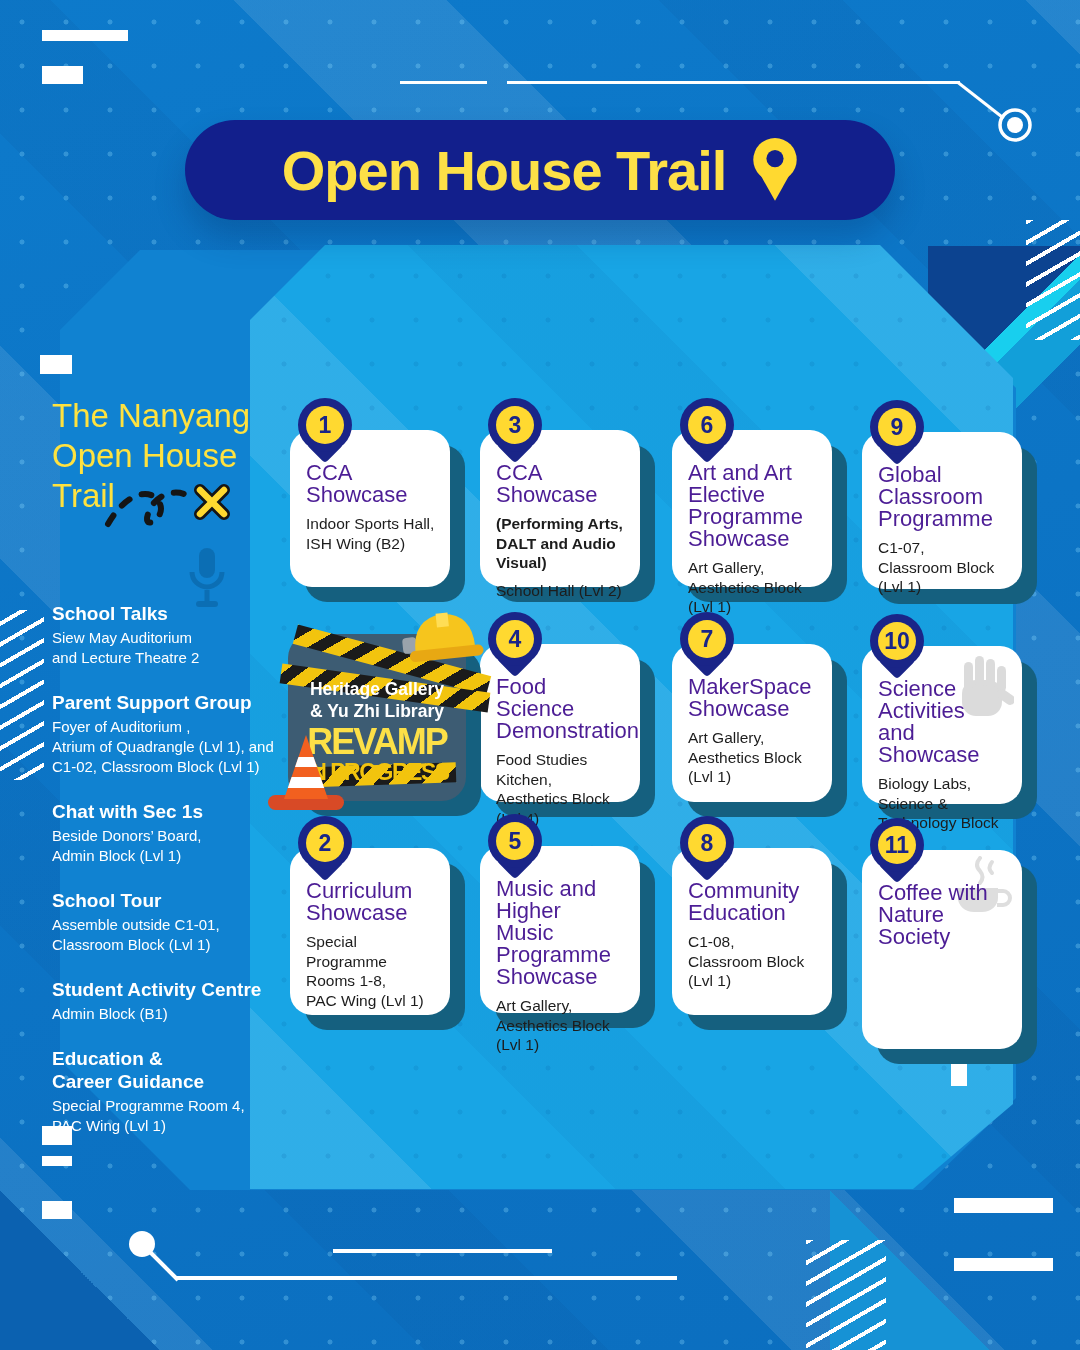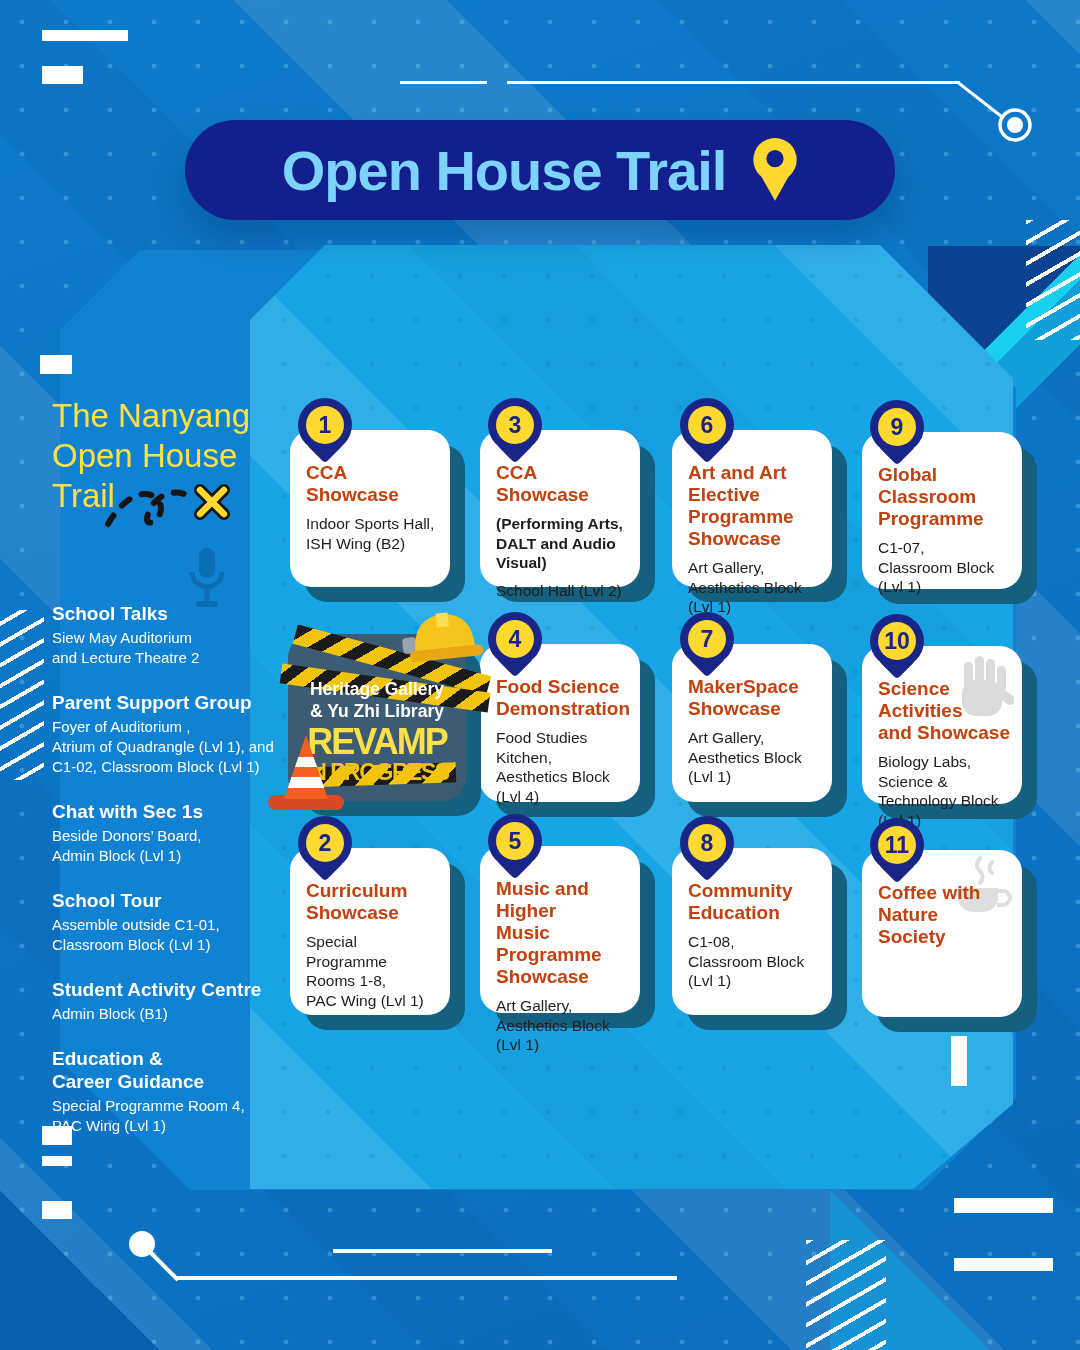--- a/index.html
+++ b/index.html
@@ -41,35 +41,35 @@
   
   .bar{position:absolute;background:#fff;}
   .hline{position:absolute;background:#fff;height:3px;transform-origin:left center;}
   .hatch{position:absolute;background:repeating-linear-gradient(150deg,#fff 0 4px,rgba(0,0,0,0) 4px 18px);}
   .deco{position:absolute;}
 
   
   .pill{position:absolute;left:185px;top:120px;width:710px;height:100px;border-radius:52px;
     background:#121f8c;display:flex;align-items:center;justify-content:center;gap:26px;z-index:5;
     box-shadow:0 18px 30px rgba(4,40,90,0.25);}
-  .pill h1{margin:0;font-size:56px;font-weight:bold;letter-spacing:-1px;color:#7dd3fc;}
+  .pill h1{margin:0;font-size:56px;font-weight:bold;letter-spacing:-1px;color:#fde047;}
 
   
   .sidebar{position:absolute;left:52px;top:396px;width:250px;z-index:4;color:#fff;}
   .sidebar .heading{white-space:pre-line;color:#ffe23f;font-size:33px;line-height:40px;font-weight:normal;margin:0 0 86px 0;}
   .s-item{margin-bottom:23px;position:relative;}
   .s-item h4{margin:0 0 3px 0;font-size:19px;line-height:23px;font-weight:bold;white-space:pre-line;}
   .s-item p{margin:0;font-size:15px;line-height:20px;white-space:pre-line;color:#ffffff;}
   .doodle{position:absolute;left:100px;top:478px;z-index:4;}
   .mic{position:absolute;left:186px;top:546px;z-index:3;opacity:0.8;}
 
   
   .card{position:absolute;width:160px;background:#fff;border-radius:22px;z-index:3;
     box-shadow:15px 15px 0 0 #15607f;padding:32px 12px 0 16px;box-sizing:border-box;}
-  .card h3{margin:0;font-size:19px;line-height:22px;font-weight:bold;color:#c2410c;white-space:pre-line;position:relative;z-index:2;}
+  .card h3{margin:0;font-size:22px;line-height:22px;font-weight:normal;color:#4c1d95;white-space:pre-line;position:relative;z-index:2;}
   .card p{margin:8px 0 0 0;font-size:15.5px;line-height:19.5px;color:#1d1d1d;white-space:pre-line;position:relative;z-index:2;}
   .card p.bd{font-weight:bold;}
   .card p:empty{display:none;}
   .wm{position:absolute;right:8px;top:6px;z-index:1;opacity:0.8;}
 
   .pin{position:absolute;left:8px;top:-32px;width:54px;height:74px;z-index:4;}
   .pin .tail{position:absolute;left:14px;top:34px;width:26px;height:26px;background:#1a2588;
     transform:rotate(45deg);border-radius:4px;}
   .pin .head{position:absolute;left:0;top:0;width:54px;height:54px;border-radius:50%;background:#1a2588;}
   .pin .num{position:absolute;left:8px;top:8px;width:38px;height:38px;border-radius:50%;background:#ffd930;
@@ -78,21 +78,21 @@
   .c0{left:290px;top:430px;height:157px;}
   .c1{left:480px;top:430px;height:157px;}
   .c2{left:672px;top:430px;height:157px;}
   .c3{left:862px;top:432px;height:157px;}
   .c4{left:480px;top:644px;height:158px;}
   .c5{left:672px;top:644px;height:158px;}
   .c6{left:862px;top:646px;height:158px;}
   .c7{left:290px;top:848px;height:167px;}
   .c8{left:480px;top:846px;height:167px;}
   .c9{left:672px;top:848px;height:167px;}
-  .c10{left:862px;top:850px;height:167px;}
+  .c10{left:862px;top:850px;height:199px;}
 
   
   .revamp{position:absolute;left:288px;top:634px;width:178px;height:167px;background:#3d5c73;border-radius:24px;
     z-index:3;box-shadow:15px 15px 0 0 #15607f;}
   .tape{position:absolute;height:20px;z-index:2;
     background:repeating-linear-gradient(-45deg,#1b1b1b 0 11px,#f2c40e 11px 24px);}
   .tape.t1{left:-8px;width:210px;top:44px;transform:rotate(8deg);}
   .tape.t2{left:4px;width:200px;top:16px;transform:rotate(15deg);}
   .tape.t3{left:10px;width:158px;bottom:16px;transform:rotate(-2deg);}
   .revamp .txt{position:relative;z-index:3;text-align:center;padding-top:44px;}

